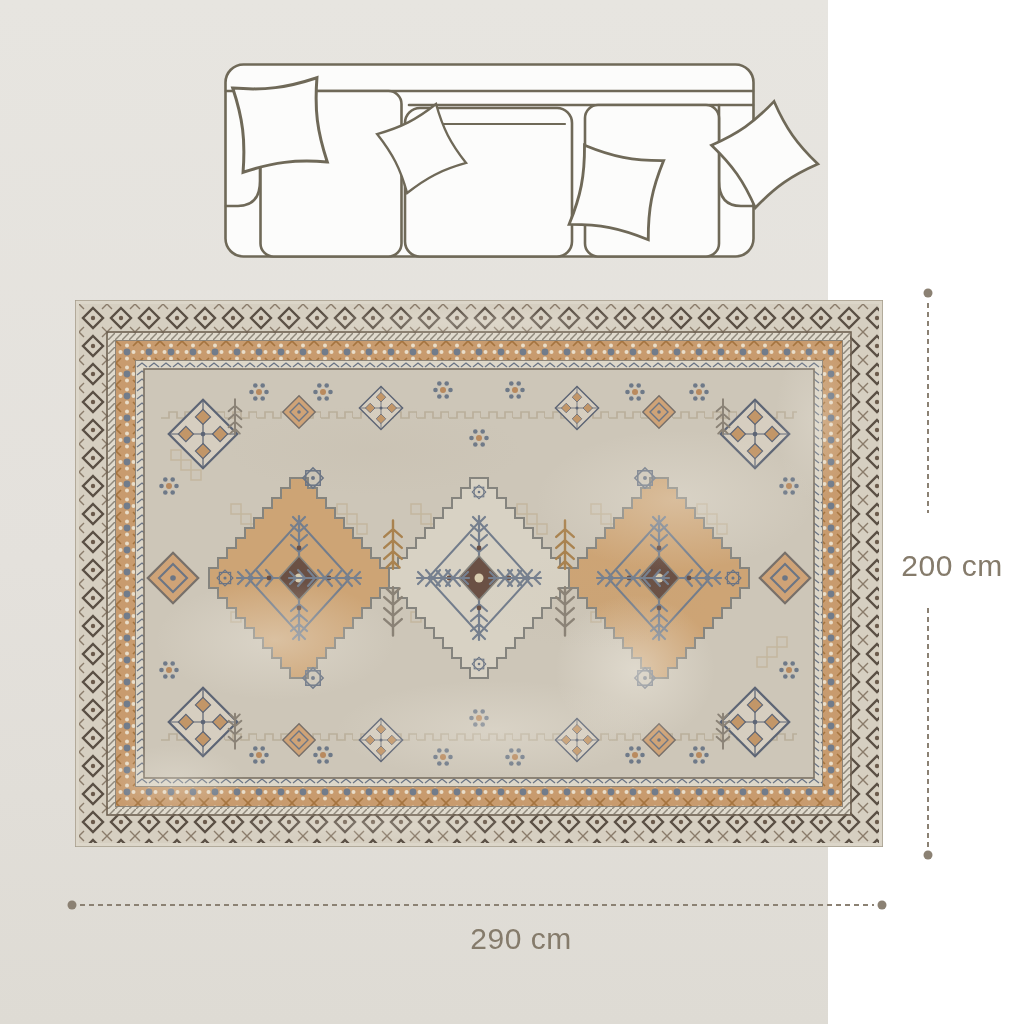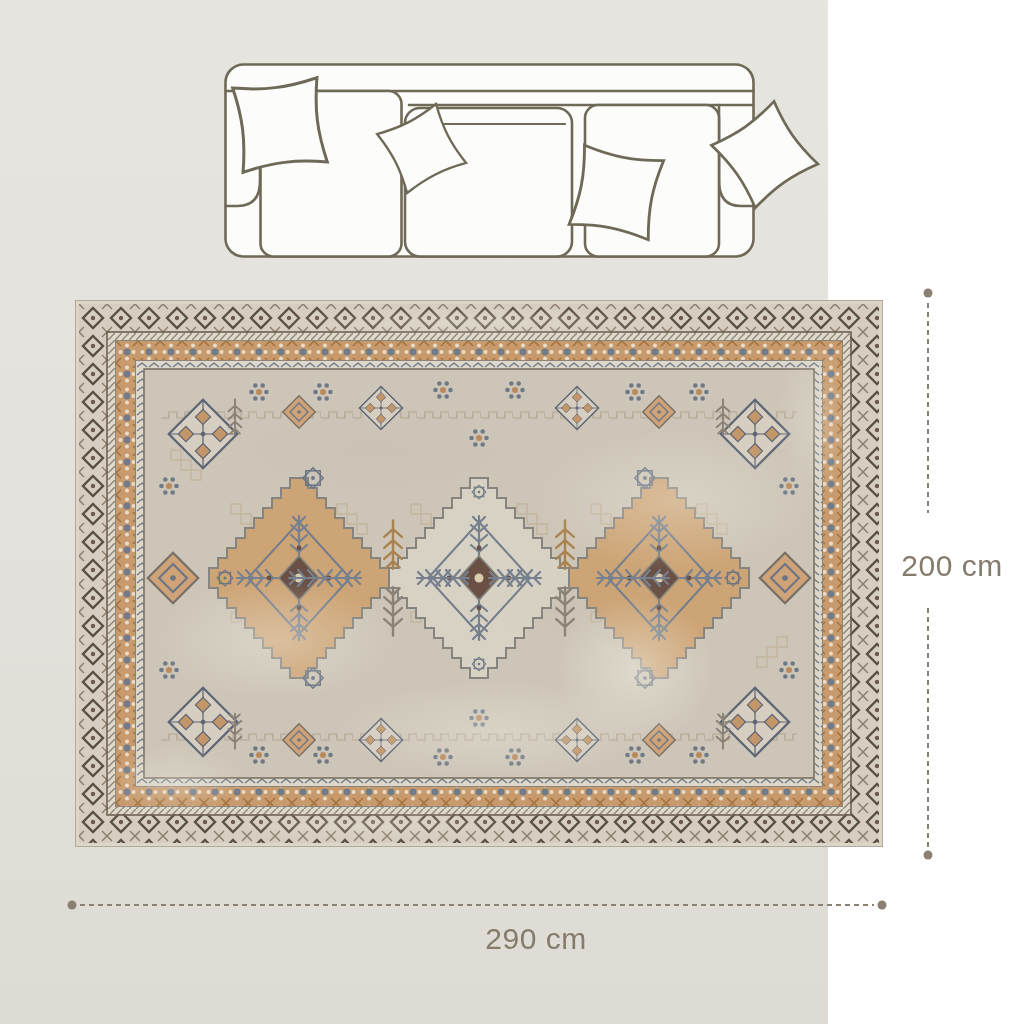--- a/index.html
+++ b/index.html
@@ -262,15 +262,15 @@
   </svg>
   <div class="abs dim-label" style="left:872px;top:549px;">200 cm</div>
 
   <svg class="abs" style="left:62px;top:895px;" width="830" height="20" viewBox="0 0 830 20">
     <g stroke="#8b8173" fill="#8b8173">
       <circle cx="10" cy="10" r="4.5" stroke="none"></circle>
       <line x1="18" y1="10" x2="812" y2="10" stroke-width="2" stroke-dasharray="5 4"></line>
       <circle cx="820" cy="10" r="4.5" stroke="none"></circle>
     </g>
   </svg>
-  <div class="abs dim-label" style="left:456px;top:922px;">290 cm</div>
+  <div class="abs dim-label" style="left:441px;top:922px;">290 cm</div>
 
 </div>
 
 </body></html>

